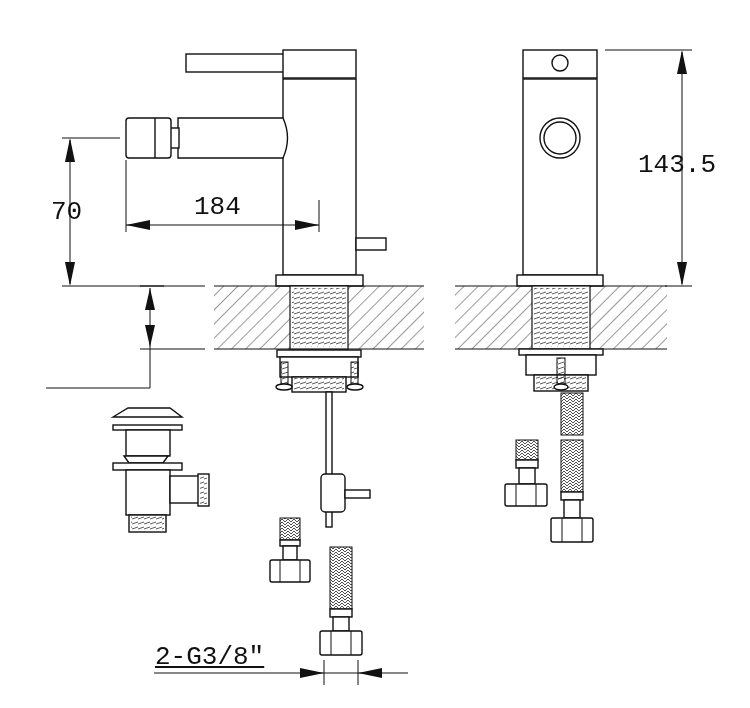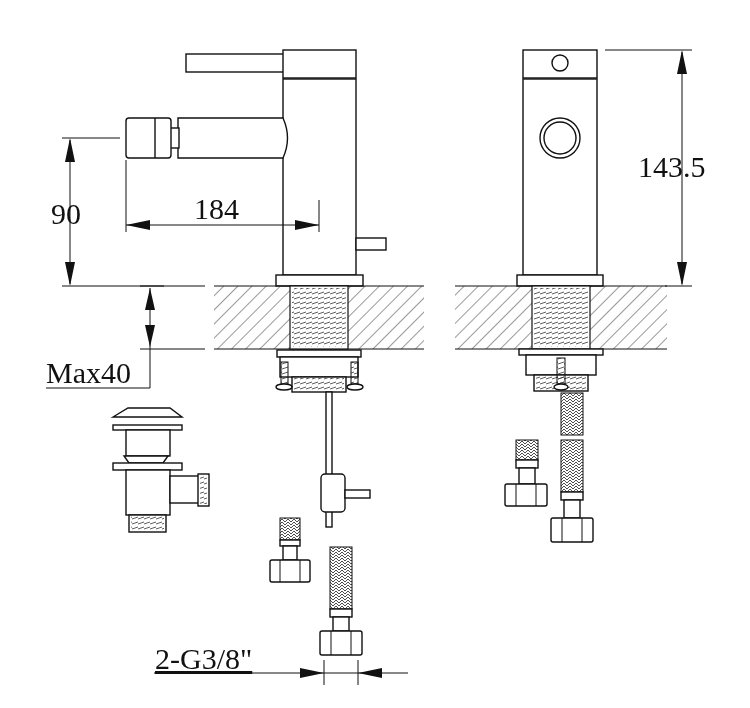--- a/index.html
+++ b/index.html
@@ -2,21 +2,21 @@
 <html><head>
 <meta charset="utf-8">
 <style>
   html, body { margin:0; padding:0; background:#ffffff; }
   #canvas { position:relative; width:750px; height:708px; background:#fff; overflow:hidden; }
   svg { position:absolute; left:0; top:0; }
   .ln { stroke:#111; stroke-width:1.4; fill:none; }
   .lnf { stroke:#111; stroke-width:1.4; fill:#fff; }
   .thin { stroke:#111; stroke-width:1; fill:none; }
   .arrow { fill:#111; stroke:none; }
-  .lbl { position:absolute; font-family:Liberation Serif, serif; font-size:30px; color:#111; line-height:1; white-space:nowrap; }
+  .lbl { position:absolute; font-family:Liberation Mono, monospace; font-size:26px; color:#111; line-height:1; white-space:nowrap; }
 </style>
 </head>
 <body>
 
 <div id="canvas">
 <svg width="750" height="708" viewBox="0 0 750 708">
   <defs>
     <pattern id="hatch" patternUnits="userSpaceOnUse" width="10" height="10" patternTransform="rotate(45)">
       <line x1="0" y1="0" x2="0" y2="10" stroke="#333" stroke-width="1"></line>
     </pattern>
@@ -175,18 +175,17 @@
   <g>
     <rect x="516" y="440" width="22" height="20" fill="url(#braid)" stroke="#111" stroke-width="1"></rect>
     <rect class="lnf" x="516" y="460" width="22" height="8"></rect>
     <rect class="lnf" x="519" y="468" width="16" height="16"></rect>
     <rect class="lnf" x="505" y="484" width="42" height="22" rx="2"></rect>
     <line class="thin" x1="516" y1="484" x2="516" y2="506"></line>
     <line class="thin" x1="536" y1="484" x2="536" y2="506"></line>
   </g>
 </svg>
 
-  <span class="lbl" style="left:51px;top:199px;">90</span>
+  <span class="lbl" style="left:51px;top:199px;">70</span>
   <span class="lbl" style="left:194px;top:194px;">184</span>
   <span class="lbl" style="left:638px;top:152px;">143.5</span>
-  <span class="lbl" style="left:46px;top:358px;">Max40</span>
   <span class="lbl" style="left:155px;top:644px;text-decoration:underline;">2-G3/8"</span>
 </div>
 
 </body></html>

